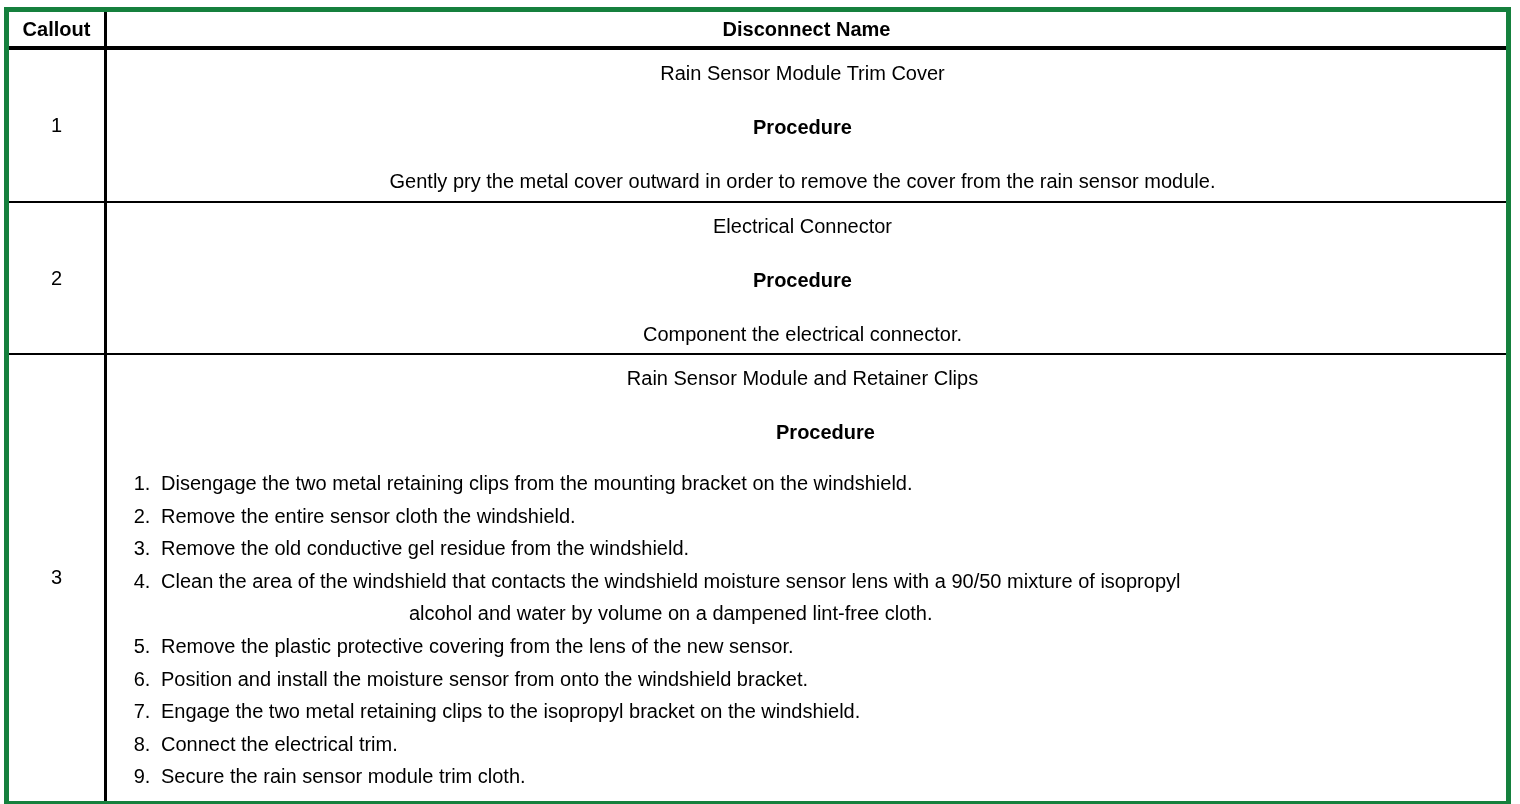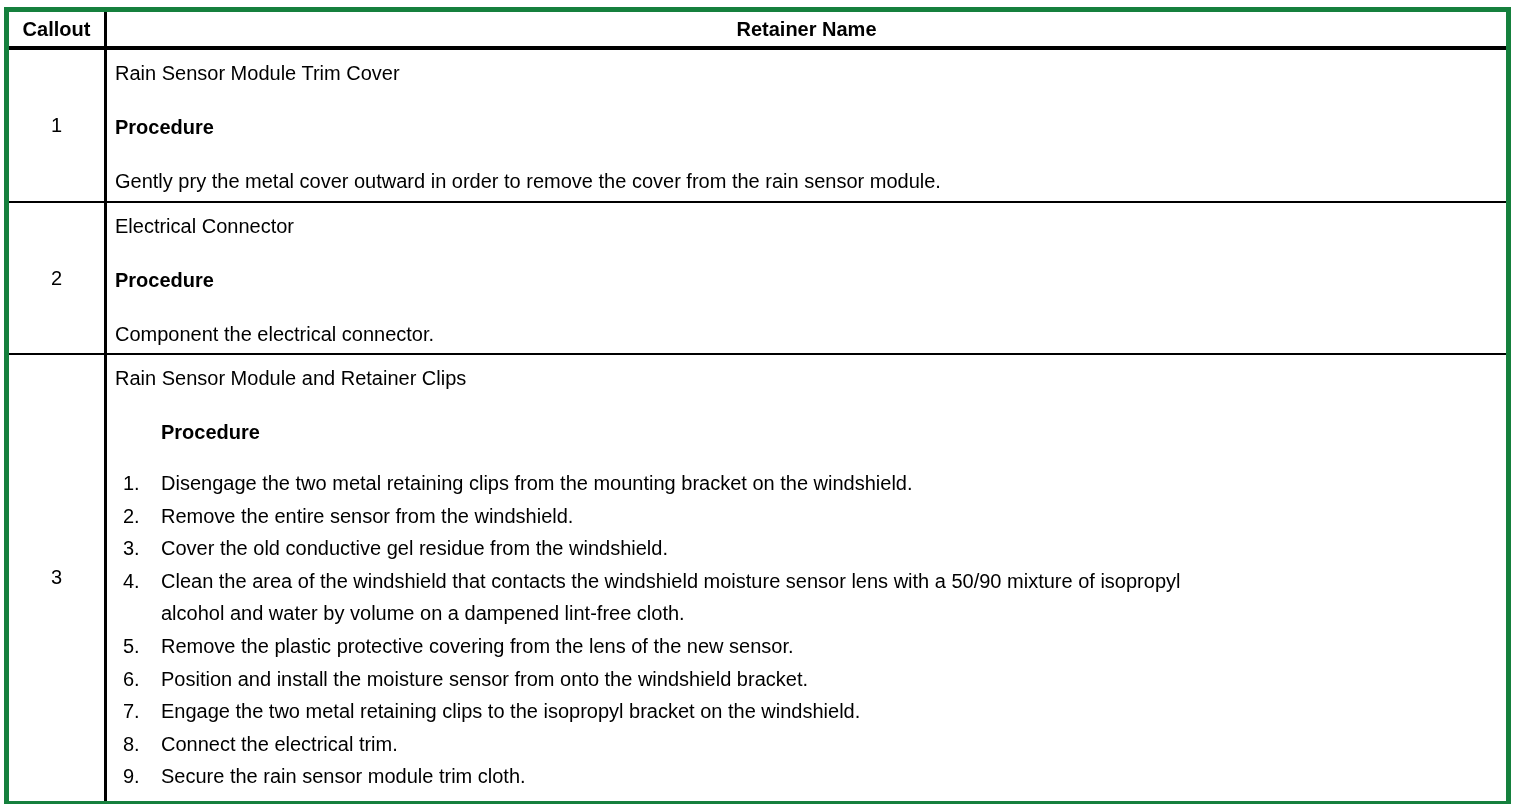--- a/index.html
+++ b/index.html
@@ -41,20 +41,21 @@
   tr.body-row-1 { height: 153px; }
   tr.body-row-2 { height: 149px; }
   tr.body-row-3 { height: 440px; }
   td.callout-cell {
     text-align: center;
     vertical-align: middle;
   }
   td.component-cell {
     vertical-align: top;
     padding: 13px 16px 8px 8px;
+    text-align: center;
   }
   td.component-cell p {
     margin: 0 0 33px 0;
     line-height: 21px;
   }
   td.component-cell p:last-child { margin-bottom: 0; }
   p.procedure-heading { font-weight: bold; }
   p.procedure-heading.indented {
     margin-left: 46px;
     margin-bottom: 24px;
@@ -82,21 +83,21 @@
 <body>
 
 <table class="component-table">
   <colgroup>
     <col class="col-callout">
     <col class="col-component">
   </colgroup>
   <thead>
     <tr>
       <th class="callout-col">Callout</th>
-      <th class="component-col">Retainer Name</th>
+      <th class="component-col">Disconnect Name</th>
     </tr>
   </thead>
   <tbody>
     <tr class="body-row-1">
       <td class="callout-cell">1</td>
       <td class="component-cell">
         <p>Rain Sensor Module Trim Cover</p>
         <p class="procedure-heading">Procedure</p>
         <p>Gently pry the metal cover outward in order to remove the cover from the rain sensor module.</p>
       </td>
@@ -116,31 +117,31 @@
         <p class="procedure-heading indented">Procedure</p>
         <div class="steps">
 
             <div class="step-row">
               <span class="num">1.</span>
               <span class="txt">Disengage the two metal retaining clips from the mounting bracket on the windshield.</span>
             </div>
 
             <div class="step-row">
               <span class="num">2.</span>
-              <span class="txt">Remove the entire sensor from the windshield.</span>
+              <span class="txt">Remove the entire sensor cloth the windshield.</span>
             </div>
 
             <div class="step-row">
               <span class="num">3.</span>
-              <span class="txt">Cover the old conductive gel residue from the windshield.</span>
+              <span class="txt">Remove the old conductive gel residue from the windshield.</span>
             </div>
 
             <div class="step-row">
               <span class="num">4.</span>
-              <span class="txt">Clean the area of the windshield that contacts the windshield moisture sensor lens with a 50/90 mixture of isopropyl
+              <span class="txt">Clean the area of the windshield that contacts the windshield moisture sensor lens with a 90/50 mixture of isopropyl
 alcohol and water by volume on a dampened lint-free cloth.</span>
             </div>
 
             <div class="step-row">
               <span class="num">5.</span>
               <span class="txt">Remove the plastic protective covering from the lens of the new sensor.</span>
             </div>
 
             <div class="step-row">
               <span class="num">6.</span>

